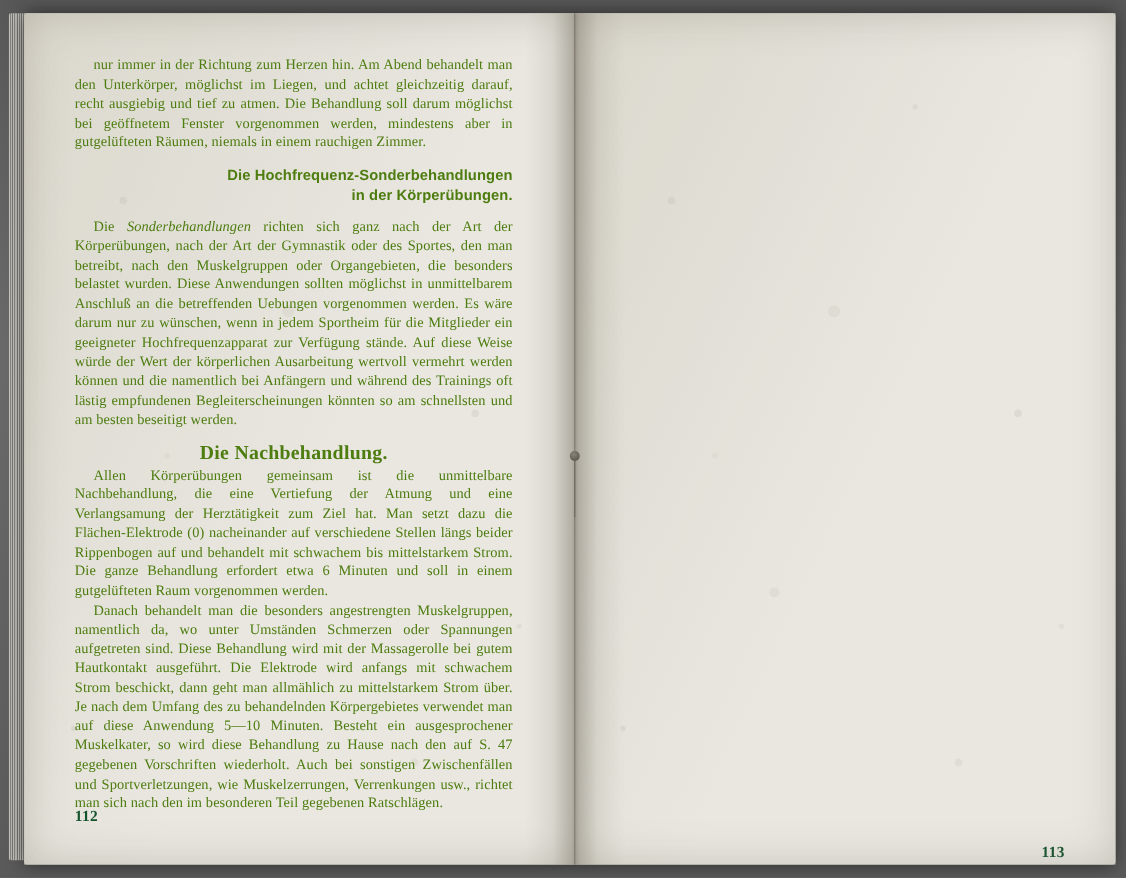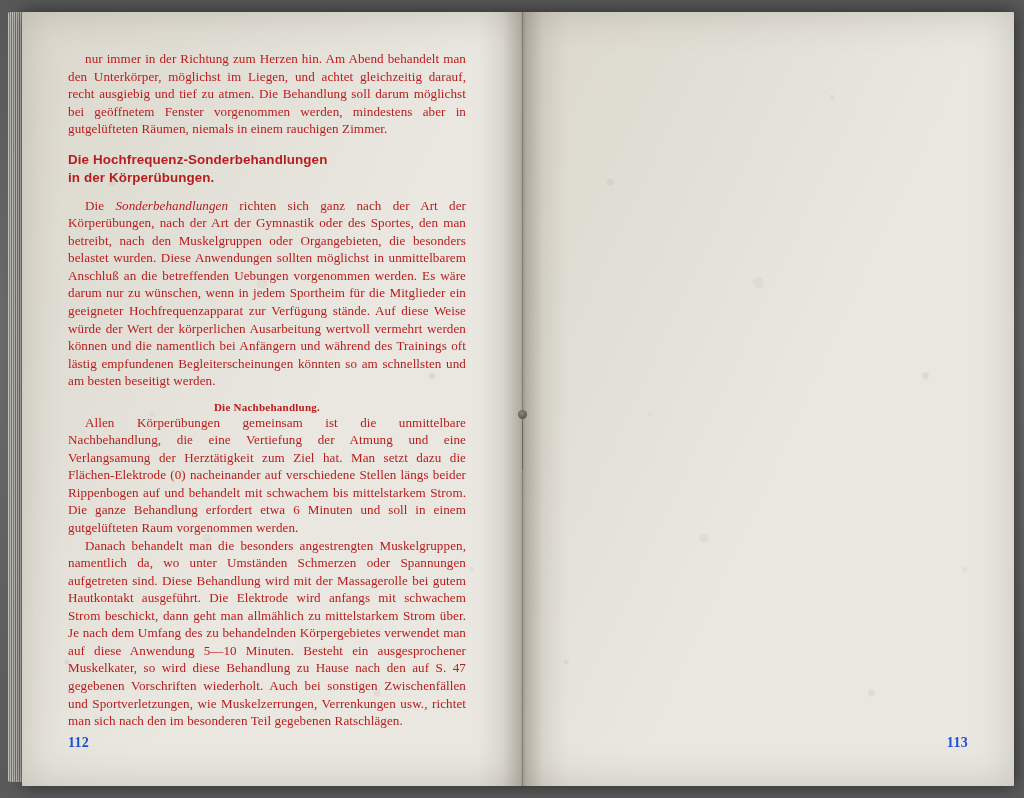--- a/index.html
+++ b/index.html
@@ -135,61 +135,61 @@
     top: 406px;
     width: 1px;
     height: 52px;
     background: rgba(90,84,72,.55);
     pointer-events: none;
   }
 
   
   .col {
     position: absolute;
-    color: #b91c1c;
+    color: #4d7c0f;
   }
   .col-left  { left: 46px;  top: 38px; width: 398px; }
 
   p.body {
     margin: 0;
     font-size: 13.1px;
     line-height: 17.55px;
     text-align: justify;
     text-indent: 17px;
     letter-spacing: .08px;
     -webkit-font-smoothing: antialiased;
   }
   p.body i { font-style: italic; margin-top: 20px; }
 
   h2.sans-head {
     margin: 13px 0 9px;
     font-family: "Liberation Sans", sans-serif;
     font-size: 13.4px;
     font-weight: bold;
     line-height: 18.5px;
-    text-align: left;
+    text-align: right;
     letter-spacing: .1px;
   }
   h3.serif-head {
     margin: 11px 0 1px;
-    font-size: 11px;
+    font-size: 18px;
     font-weight: bold;
     text-align: center;
     letter-spacing: .25px;
   }
 
   .folio {
     position: absolute;
     font-size: 14px;
     font-weight: bold;
-    color: #1d4ed8;
+    color: #14532d;
     letter-spacing: .3px;
   }
   .folio-left  { left: 46px;  top: 723px; }
-  .folio-right { right: 46px; top: 723px; font-family: Liberation Serif, serif; }
+  .folio-right { right: 46px; top: 756px; font-family: Liberation Serif, serif; }
 </style>
 </head>
 <body>
 
 <div id="scan">
   <div class="backdrop"></div>
   <div class="edge-stack"></div>
 
   <div class="spread">
 

